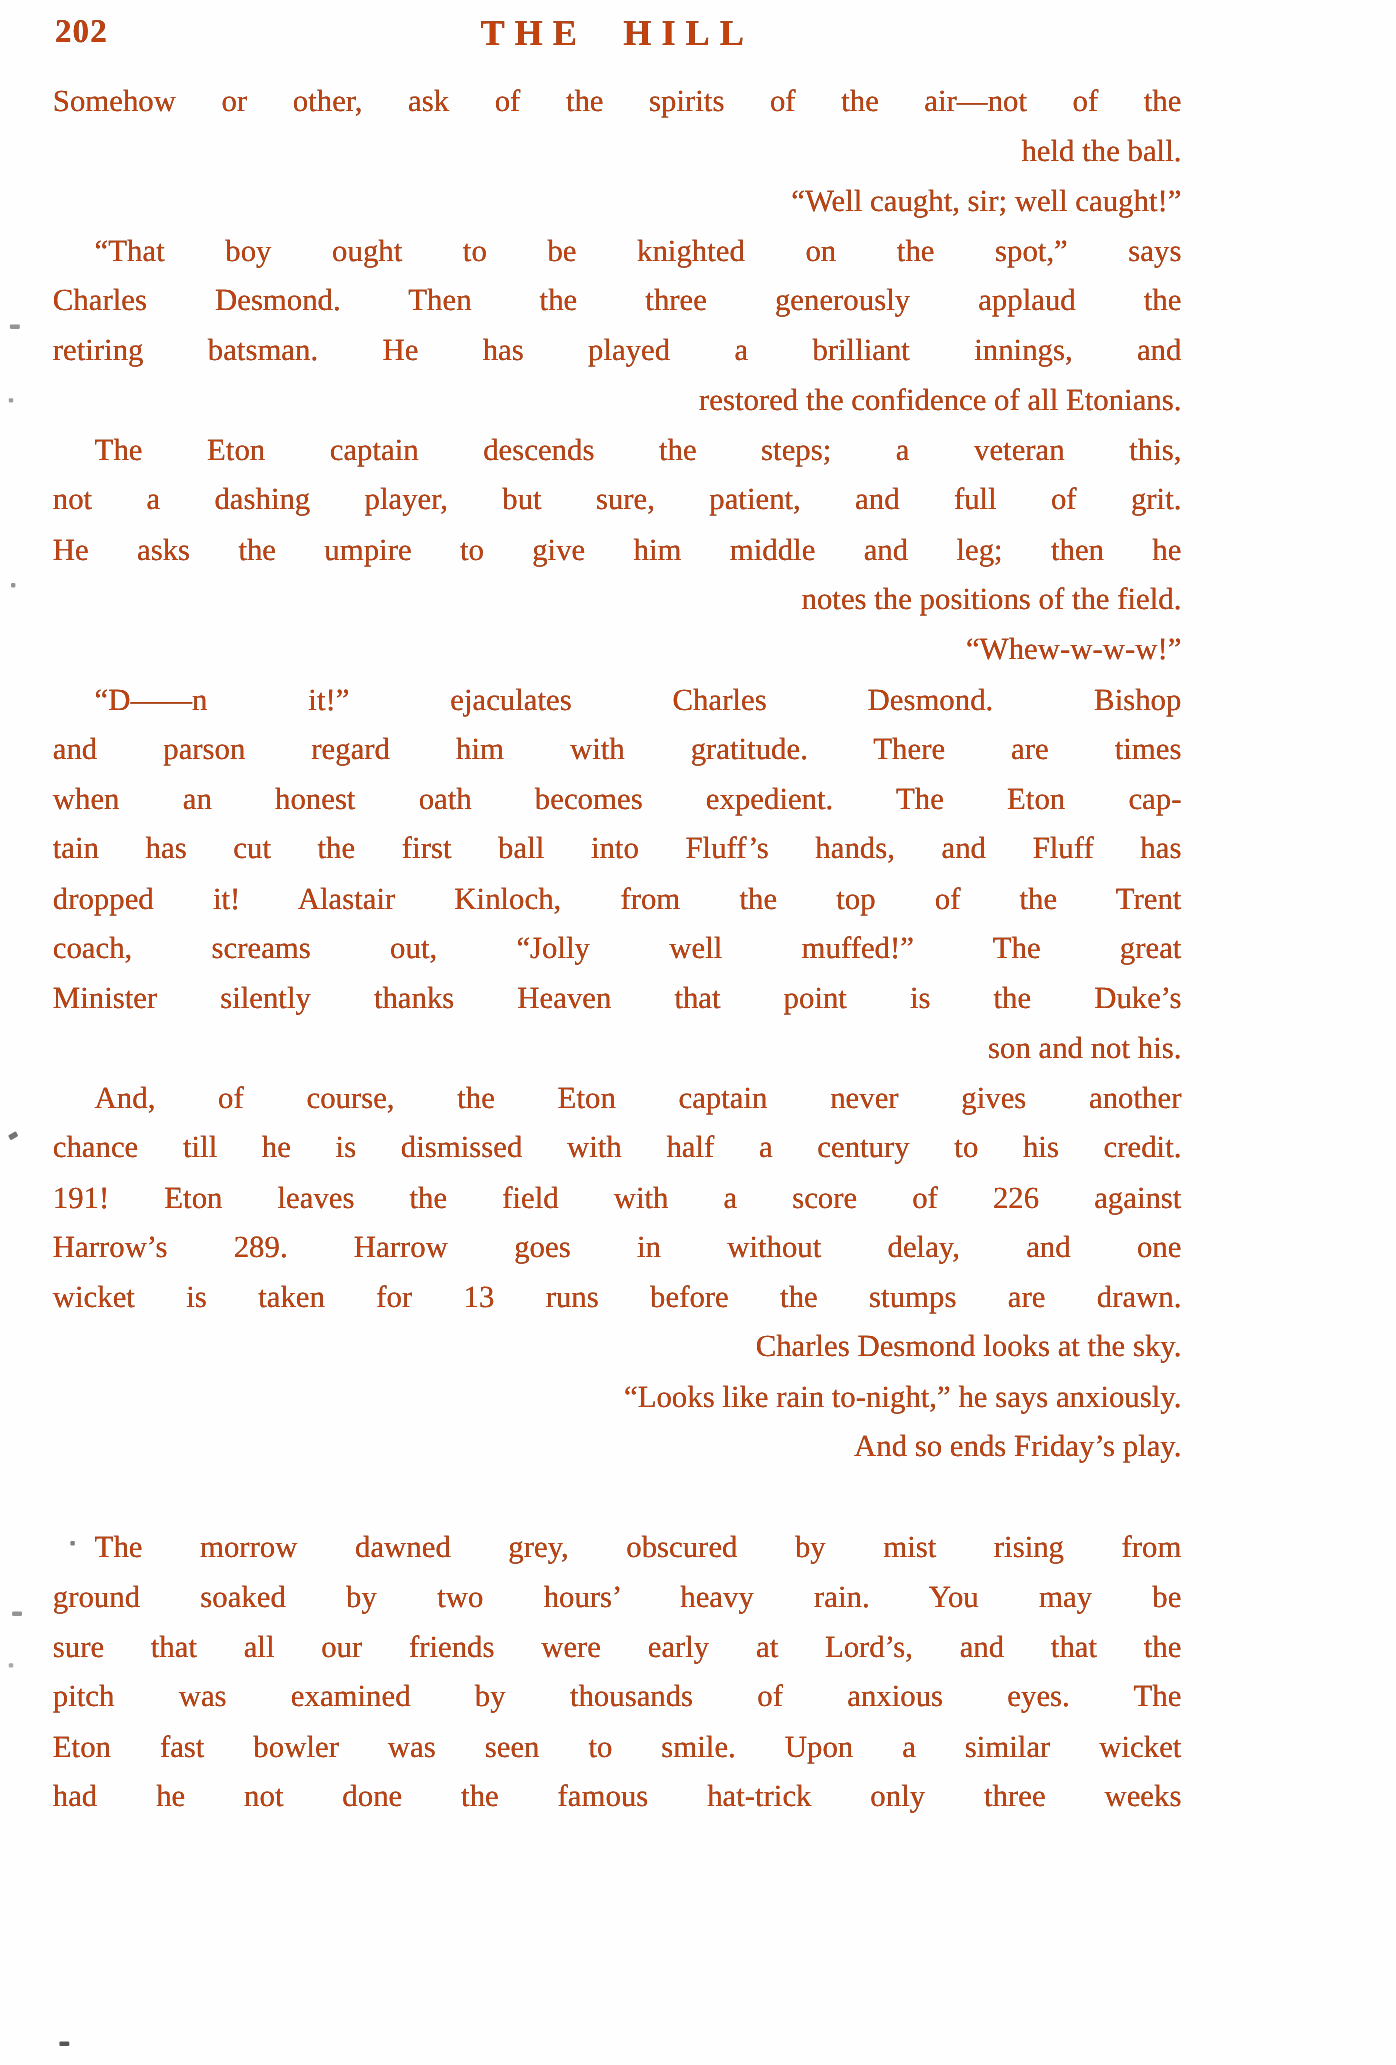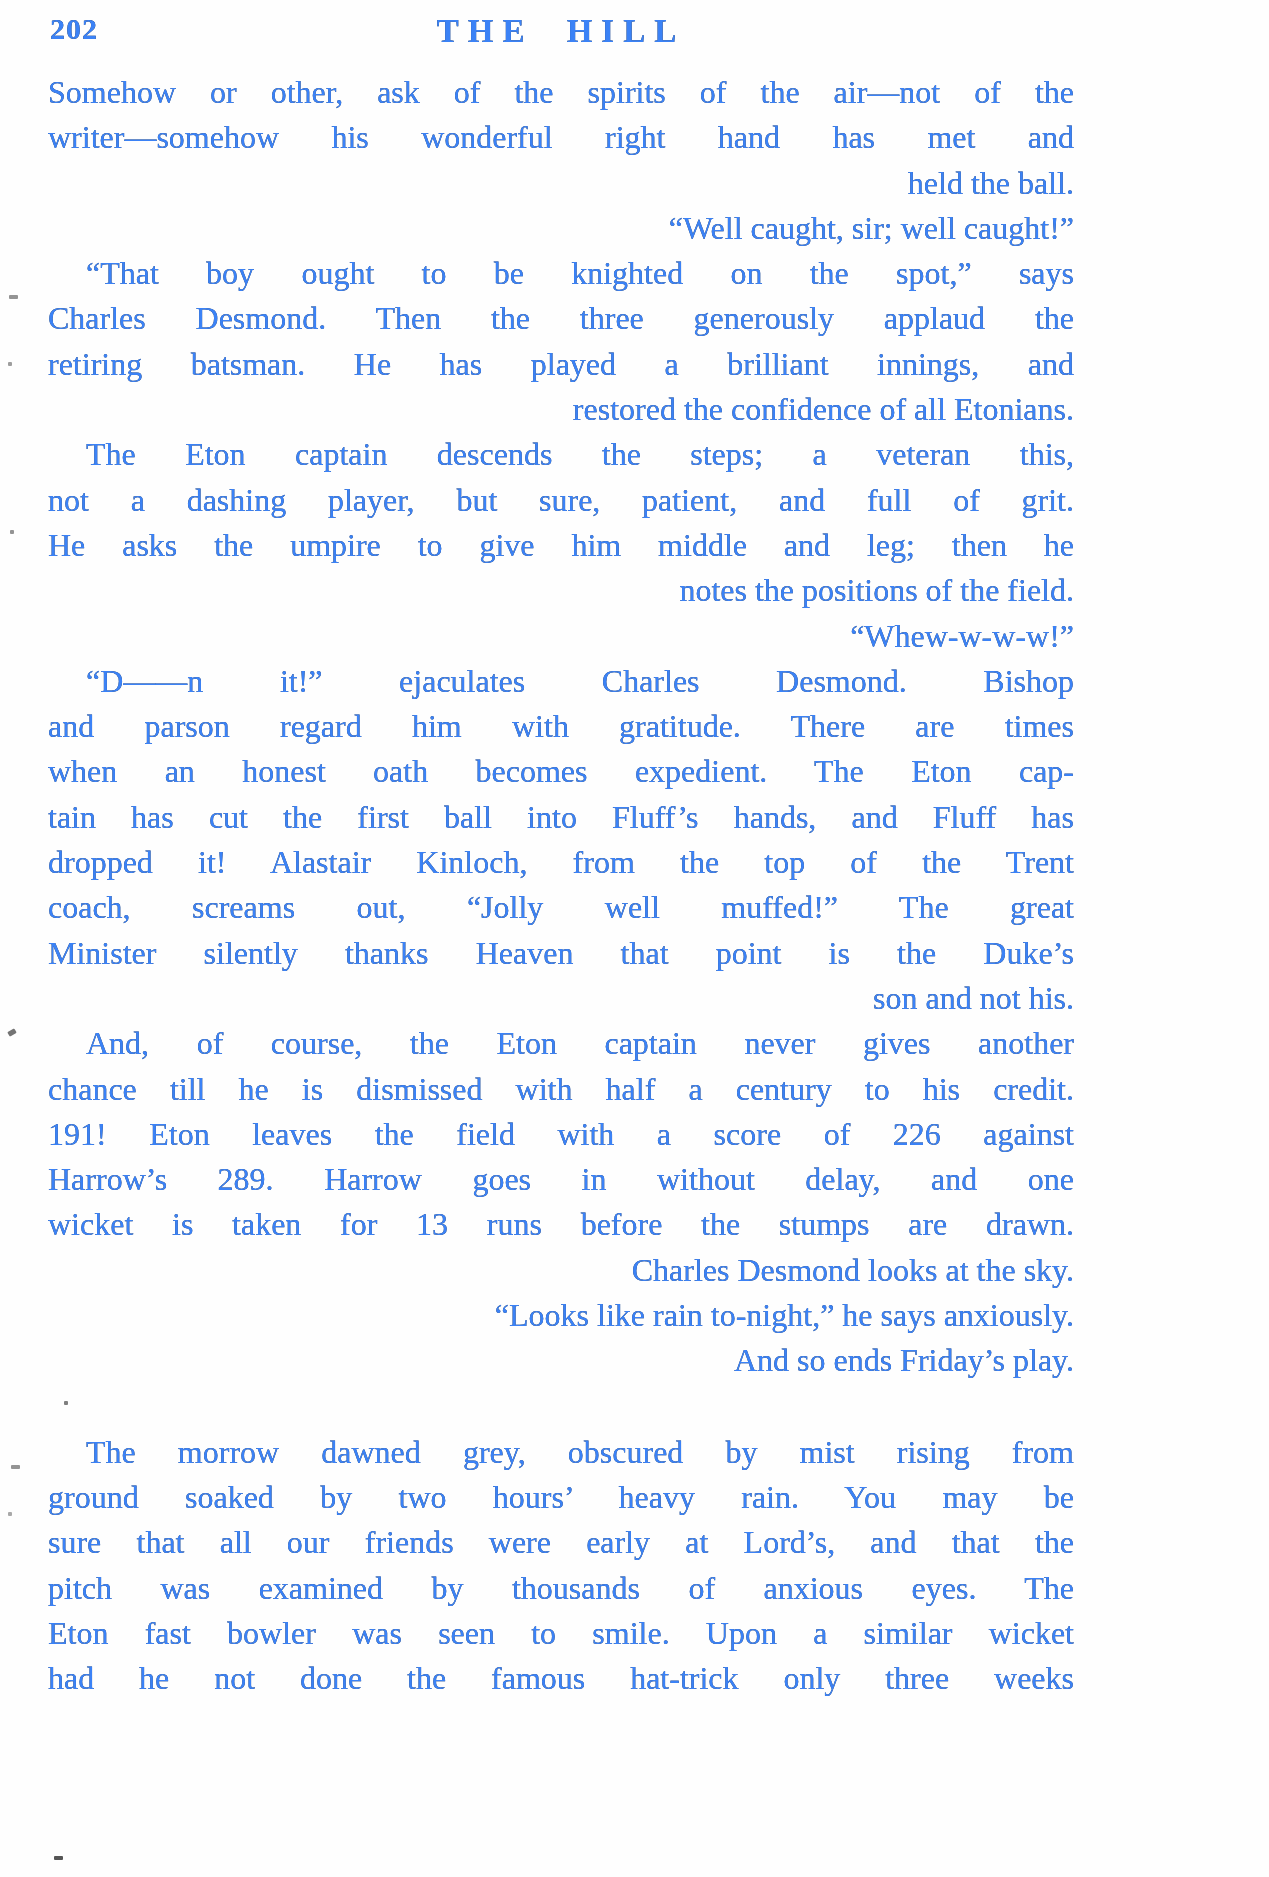--- a/index.html
+++ b/index.html
@@ -7,21 +7,21 @@
     padding: 0;
     background: #ffffff;
   }
   .page {
     position: relative;
     width: 1269px;
     height: 1877px;
     background: #fefefe;
     overflow: hidden;
     font-family: "Liberation Serif", "DejaVu Serif", serif;
-    color: #3b82f6;
+    color: #c2410c;
   }
   
   .pageheader {
     position: absolute;
     left: 48px;
     top: 12px;
     width: 1026px;
     height: 40px;
     font-size: 30px;
     font-weight: bold;
@@ -43,21 +43,21 @@
     letter-spacing: 9px;
     word-spacing: 16px;
     text-shadow: 0 0 0.6px rgba(0,0,0,0.85);
   }
   
   .bodytext {
     position: absolute;
     left: 48px;
     top: 70px;
     width: 1026px;
-    font-size: 32px;
+    font-size: 28px;
     line-height: 45.3px;
     text-shadow: 0 0 0.6px rgba(0,0,0,0.8);
   }
   .para { margin: 0; }
   .para.gap { margin-top: 46px; }
   .line {
     text-align: right;
     white-space: normal;
   }
   .line.j {
@@ -84,21 +84,20 @@
 <div class="page">
 
   <div class="pageheader">
     <span class="pagenum">202</span>
     <span class="runtitle">THE HILL</span>
   </div>
 
   <div class="bodytext">
       <div class="para">
         <div class="line j">Somehow or other, ask of the spirits of the air—not of the</div>
-        <div class="line j">writer—somehow his wonderful right hand has met and</div>
         <div class="line">held the ball.</div>
       </div>
       <div class="para">
         <div class="line first">“Well caught, sir;  well caught!”</div>
       </div>
       <div class="para">
         <div class="line j first">“That boy ought to be knighted on the spot,” says</div>
         <div class="line j">Charles Desmond.  Then the three generously applaud the</div>
         <div class="line j">retiring batsman.  He has played a brilliant innings, and</div>
         <div class="line">restored the confidence of all Etonians.</div>

